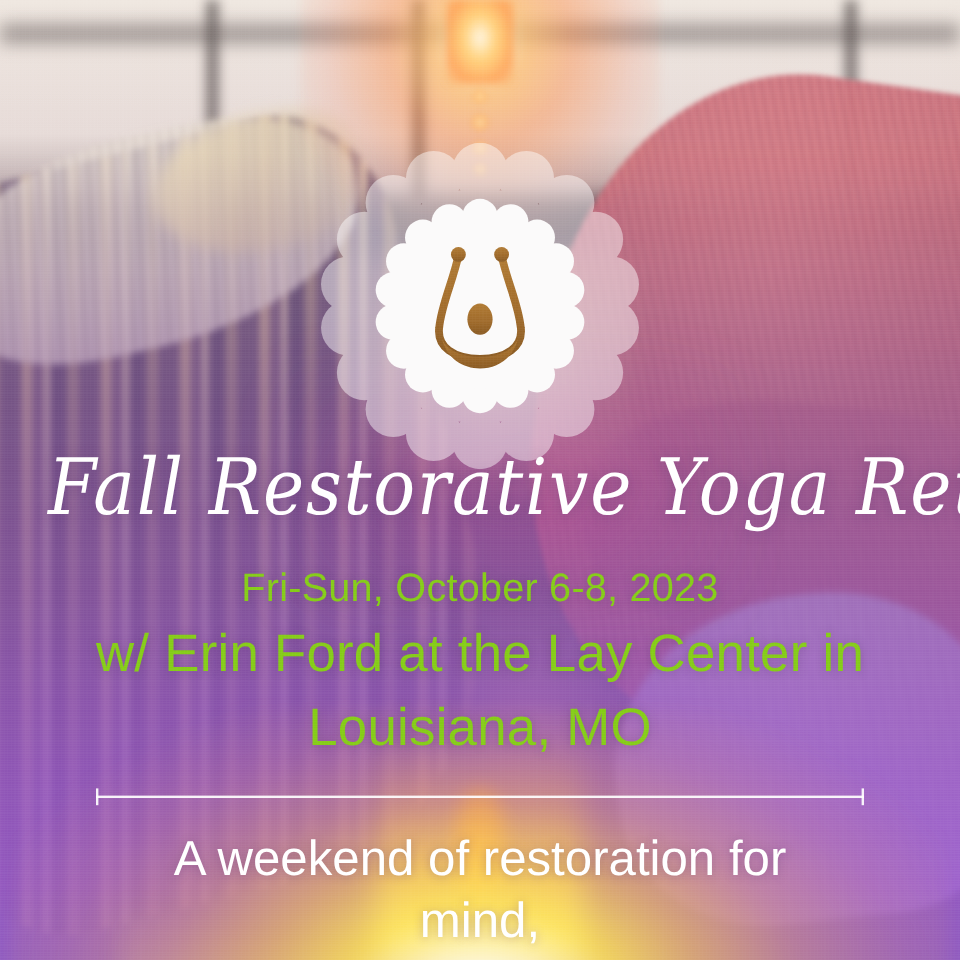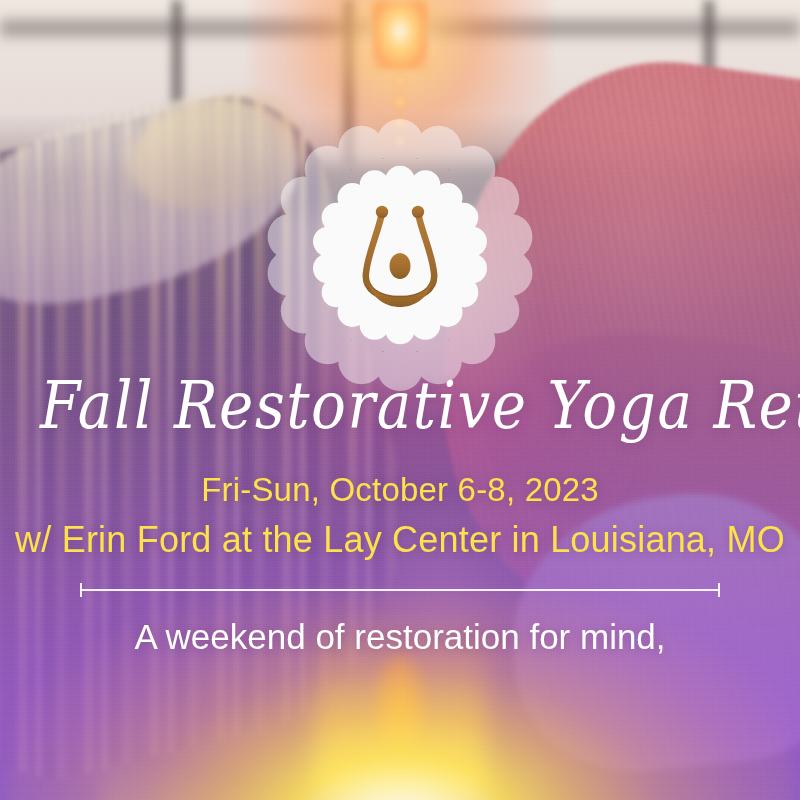--- a/index.html
+++ b/index.html
@@ -383,24 +383,24 @@
     transform-origin: center top;
   }
 
   .subtitle {
     margin-top: 34px;
     font-family: "Liberation Sans", sans-serif;
     font-weight: 300;
     font-size: 33px;
     line-height: 1.42;
     letter-spacing: 0.2px;
-    color: #fde047;
+    color: #84cc16;
     text-shadow: 0 1px 8px rgba(92,52,112,0.35);
   }
-  .subtitle .line2 { font-size: 36px; }
+  .subtitle .line2 { font-size: 44px; }
 
   .divider {
     position: relative;
     width: 640px;
     height: 14px;
     margin: 18px auto 0;
   }
   .divider .rule {
     position: absolute;
     left: 0; right: 0; top: 6px;
@@ -414,21 +414,21 @@
     height: 14px;
     background: rgba(255,255,255,0.92);
   }
   .divider .cap.left  { left: 0; }
   .divider .cap.right { right: 0; }
 
   .tagline {
     margin-top: 18px;
     font-family: "Liberation Sans", sans-serif;
     font-weight: 400;
-    font-size: 35px;
+    font-size: 41px;
     line-height: 1.28;
     color: #ffffff;
     text-shadow: 0 1px 8px rgba(92,52,112,0.35);
     padding: 0 108px;
   }
 
   
   .grain {
     position: absolute;
     inset: 0;

